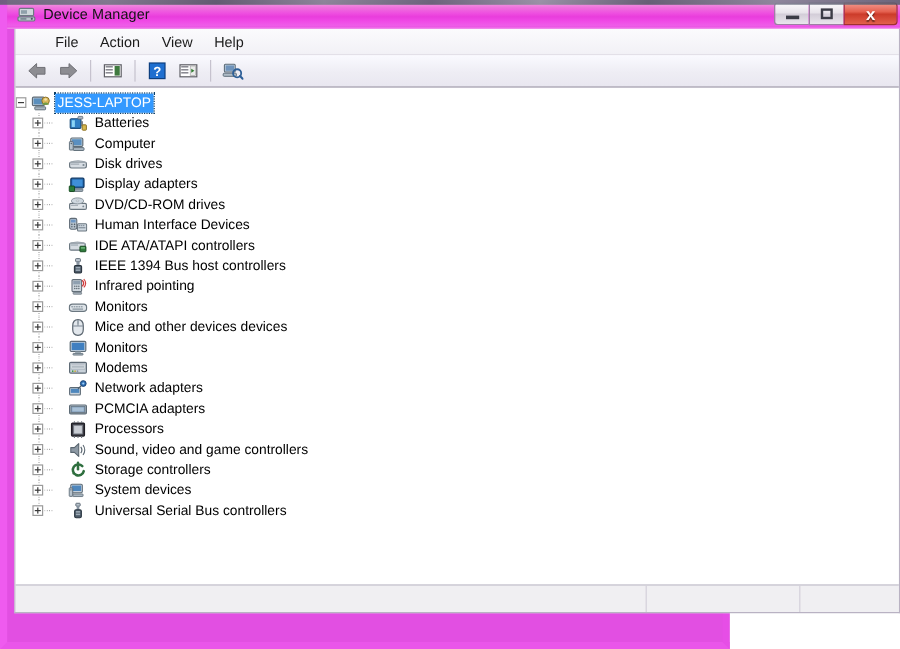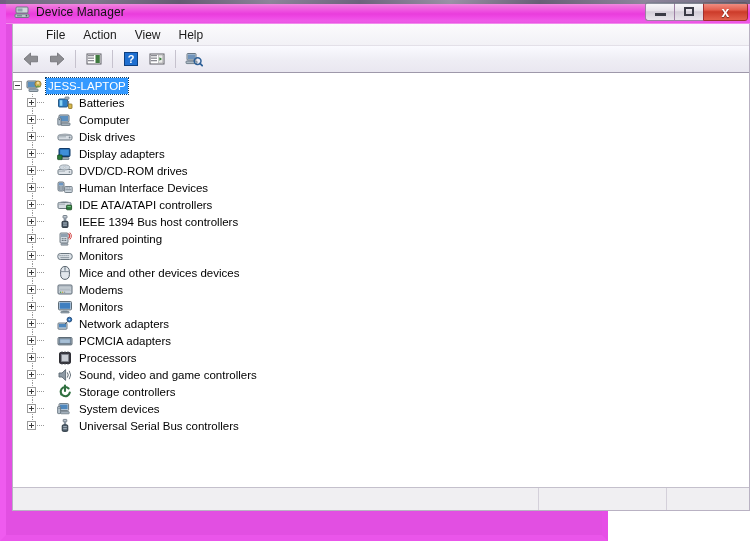--- a/index.html
+++ b/index.html
@@ -543,48 +543,48 @@
               <line x1="3.7" y1="6.6" x2="12.3" y2="6.6" stroke="#7d8893" stroke-width="0.9"></line>
               <rect x="7.3" y="2.6" width="1.4" height="2.4" rx="0.6" fill="#9aa5af"></rect>
             </svg>
             <span class="node-label">Mice and other devices devices</span>
           </div>
           <div class="node node-child">
             <span class="vline"></span>
             <span class="expander plus" style="position:absolute;left:14px;top:4px"></span>
             <span class="dotline" style="position:absolute;left:24px;top:8px"></span>
             <svg class="node-icon" viewBox="0 0 16 16">
+              <rect x="1.5" y="2.5" width="13" height="8.4" rx="1" fill="#c9d3dc" stroke="#5d6b76" stroke-width="1"></rect>
+              <rect x="2.7" y="3.6" width="10.6" height="6.2" fill="#3f7fc0"></rect>
+              <rect x="5.6" y="11" width="4.8" height="1.6" fill="#9fadb8"></rect>
+              <rect x="3.8" y="12.5" width="8.4" height="1.4" rx="0.5" fill="#aab7c2" stroke="#5d6b76" stroke-width="0.7"></rect>
+            </svg>
+            <span class="node-label">Monitors</span>
+          </div>
+          <div class="node node-child">
+            <span class="vline"></span>
+            <span class="expander plus" style="position:absolute;left:14px;top:4px"></span>
+            <span class="dotline" style="position:absolute;left:24px;top:8px"></span>
+            <svg class="node-icon" viewBox="0 0 16 16">
               <rect x="1" y="3" width="14" height="9" rx="1" fill="#c8d1d9" stroke="#5f6b76" stroke-width="1"></rect>
               <rect x="2.2" y="4.2" width="11.6" height="4.4" fill="#eef2f5" stroke="#97a2ab" stroke-width="0.5"></rect>
               <line x1="3" y1="5.1" x2="13" y2="5.1" stroke="#9aa5af" stroke-width="0.7"></line>
               <line x1="3" y1="6.3" x2="13" y2="6.3" stroke="#9aa5af" stroke-width="0.7"></line>
               <line x1="3" y1="7.5" x2="13" y2="7.5" stroke="#9aa5af" stroke-width="0.7"></line>
               <circle cx="3.6" cy="10.3" r="0.7" fill="#3f9a4a"></circle>
               <circle cx="5.6" cy="10.3" r="0.7" fill="#c9a63a"></circle>
               <circle cx="7.6" cy="10.3" r="0.7" fill="#8c97a1"></circle>
             </svg>
             <span class="node-label">Modems</span>
           </div>
           <div class="node node-child">
             <span class="vline"></span>
             <span class="expander plus" style="position:absolute;left:14px;top:4px"></span>
             <span class="dotline" style="position:absolute;left:24px;top:8px"></span>
             <svg class="node-icon" viewBox="0 0 16 16">
-              <rect x="1.5" y="2.5" width="13" height="8.4" rx="1" fill="#c9d3dc" stroke="#5d6b76" stroke-width="1"></rect>
-              <rect x="2.7" y="3.6" width="10.6" height="6.2" fill="#3f7fc0"></rect>
-              <rect x="5.6" y="11" width="4.8" height="1.6" fill="#9fadb8"></rect>
-              <rect x="3.8" y="12.5" width="8.4" height="1.4" rx="0.5" fill="#aab7c2" stroke="#5d6b76" stroke-width="0.7"></rect>
-            </svg>
-            <span class="node-label">Monitors</span>
-          </div>
-          <div class="node node-child">
-            <span class="vline"></span>
-            <span class="expander plus" style="position:absolute;left:14px;top:4px"></span>
-            <span class="dotline" style="position:absolute;left:24px;top:8px"></span>
-            <svg class="node-icon" viewBox="0 0 16 16">
               <rect x="1" y="7" width="9" height="6.2" rx="0.8" fill="#c7d2dc" stroke="#5d6b76" stroke-width="0.9"></rect>
               <rect x="2" y="8" width="7" height="3.4" fill="#4e87bd"></rect>
               <circle cx="12.4" cy="3.6" r="2.4" fill="#2f6fb5" stroke="#17406f" stroke-width="0.8"></circle>
               <line x1="10.8" y1="5.4" x2="8" y2="8" stroke="#4a5a66" stroke-width="1"></line>
               <circle cx="12.4" cy="3.6" r="0.9" fill="#9fd0f5"></circle>
             </svg>
             <span class="node-label">Network adapters</span>
           </div>
           <div class="node node-child">
             <span class="vline"></span>

